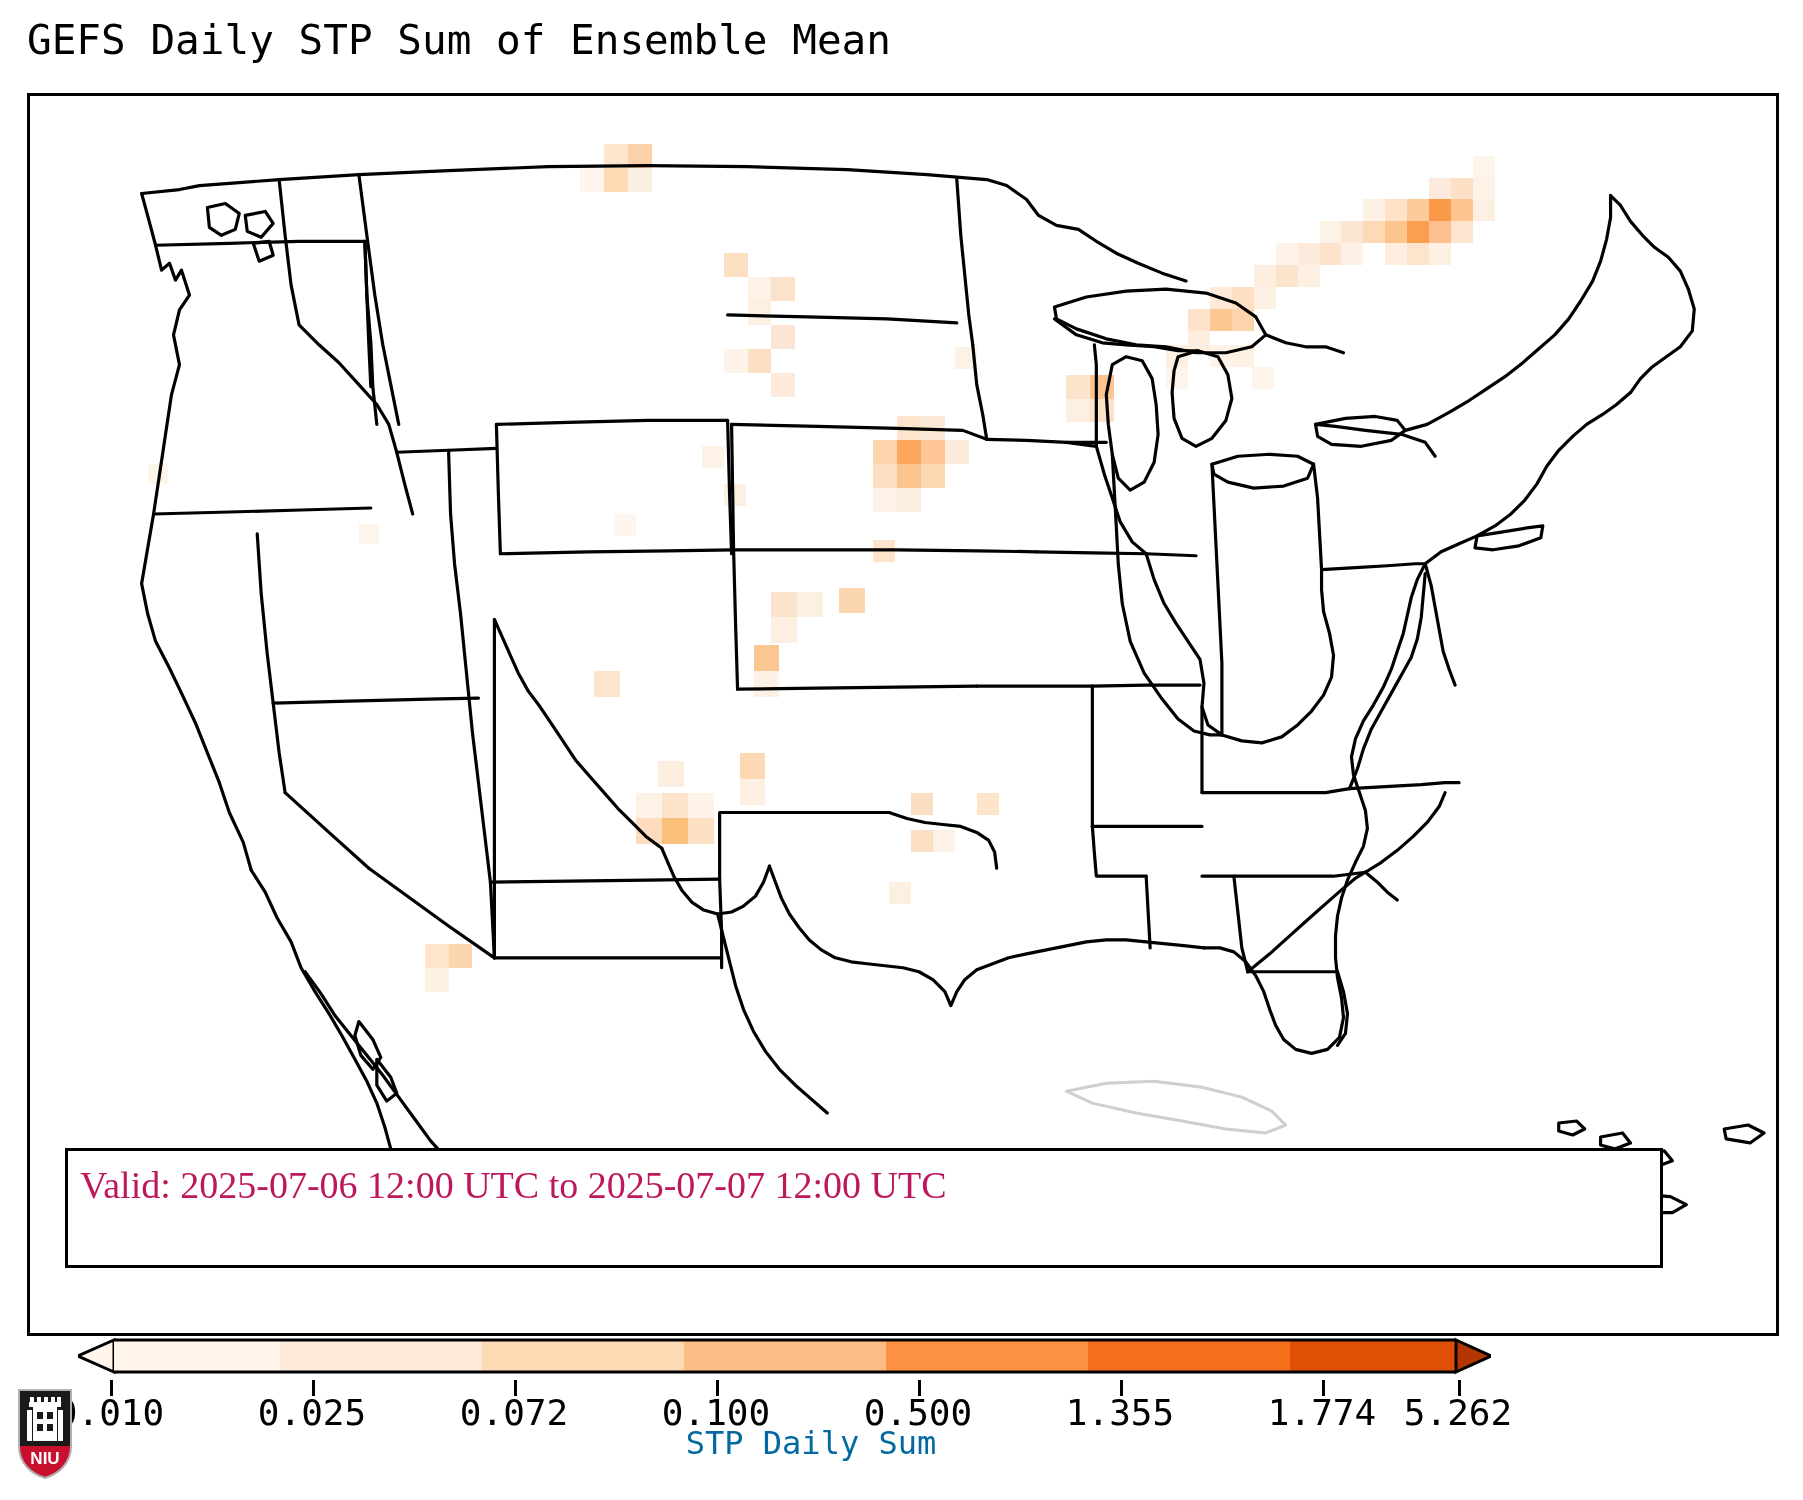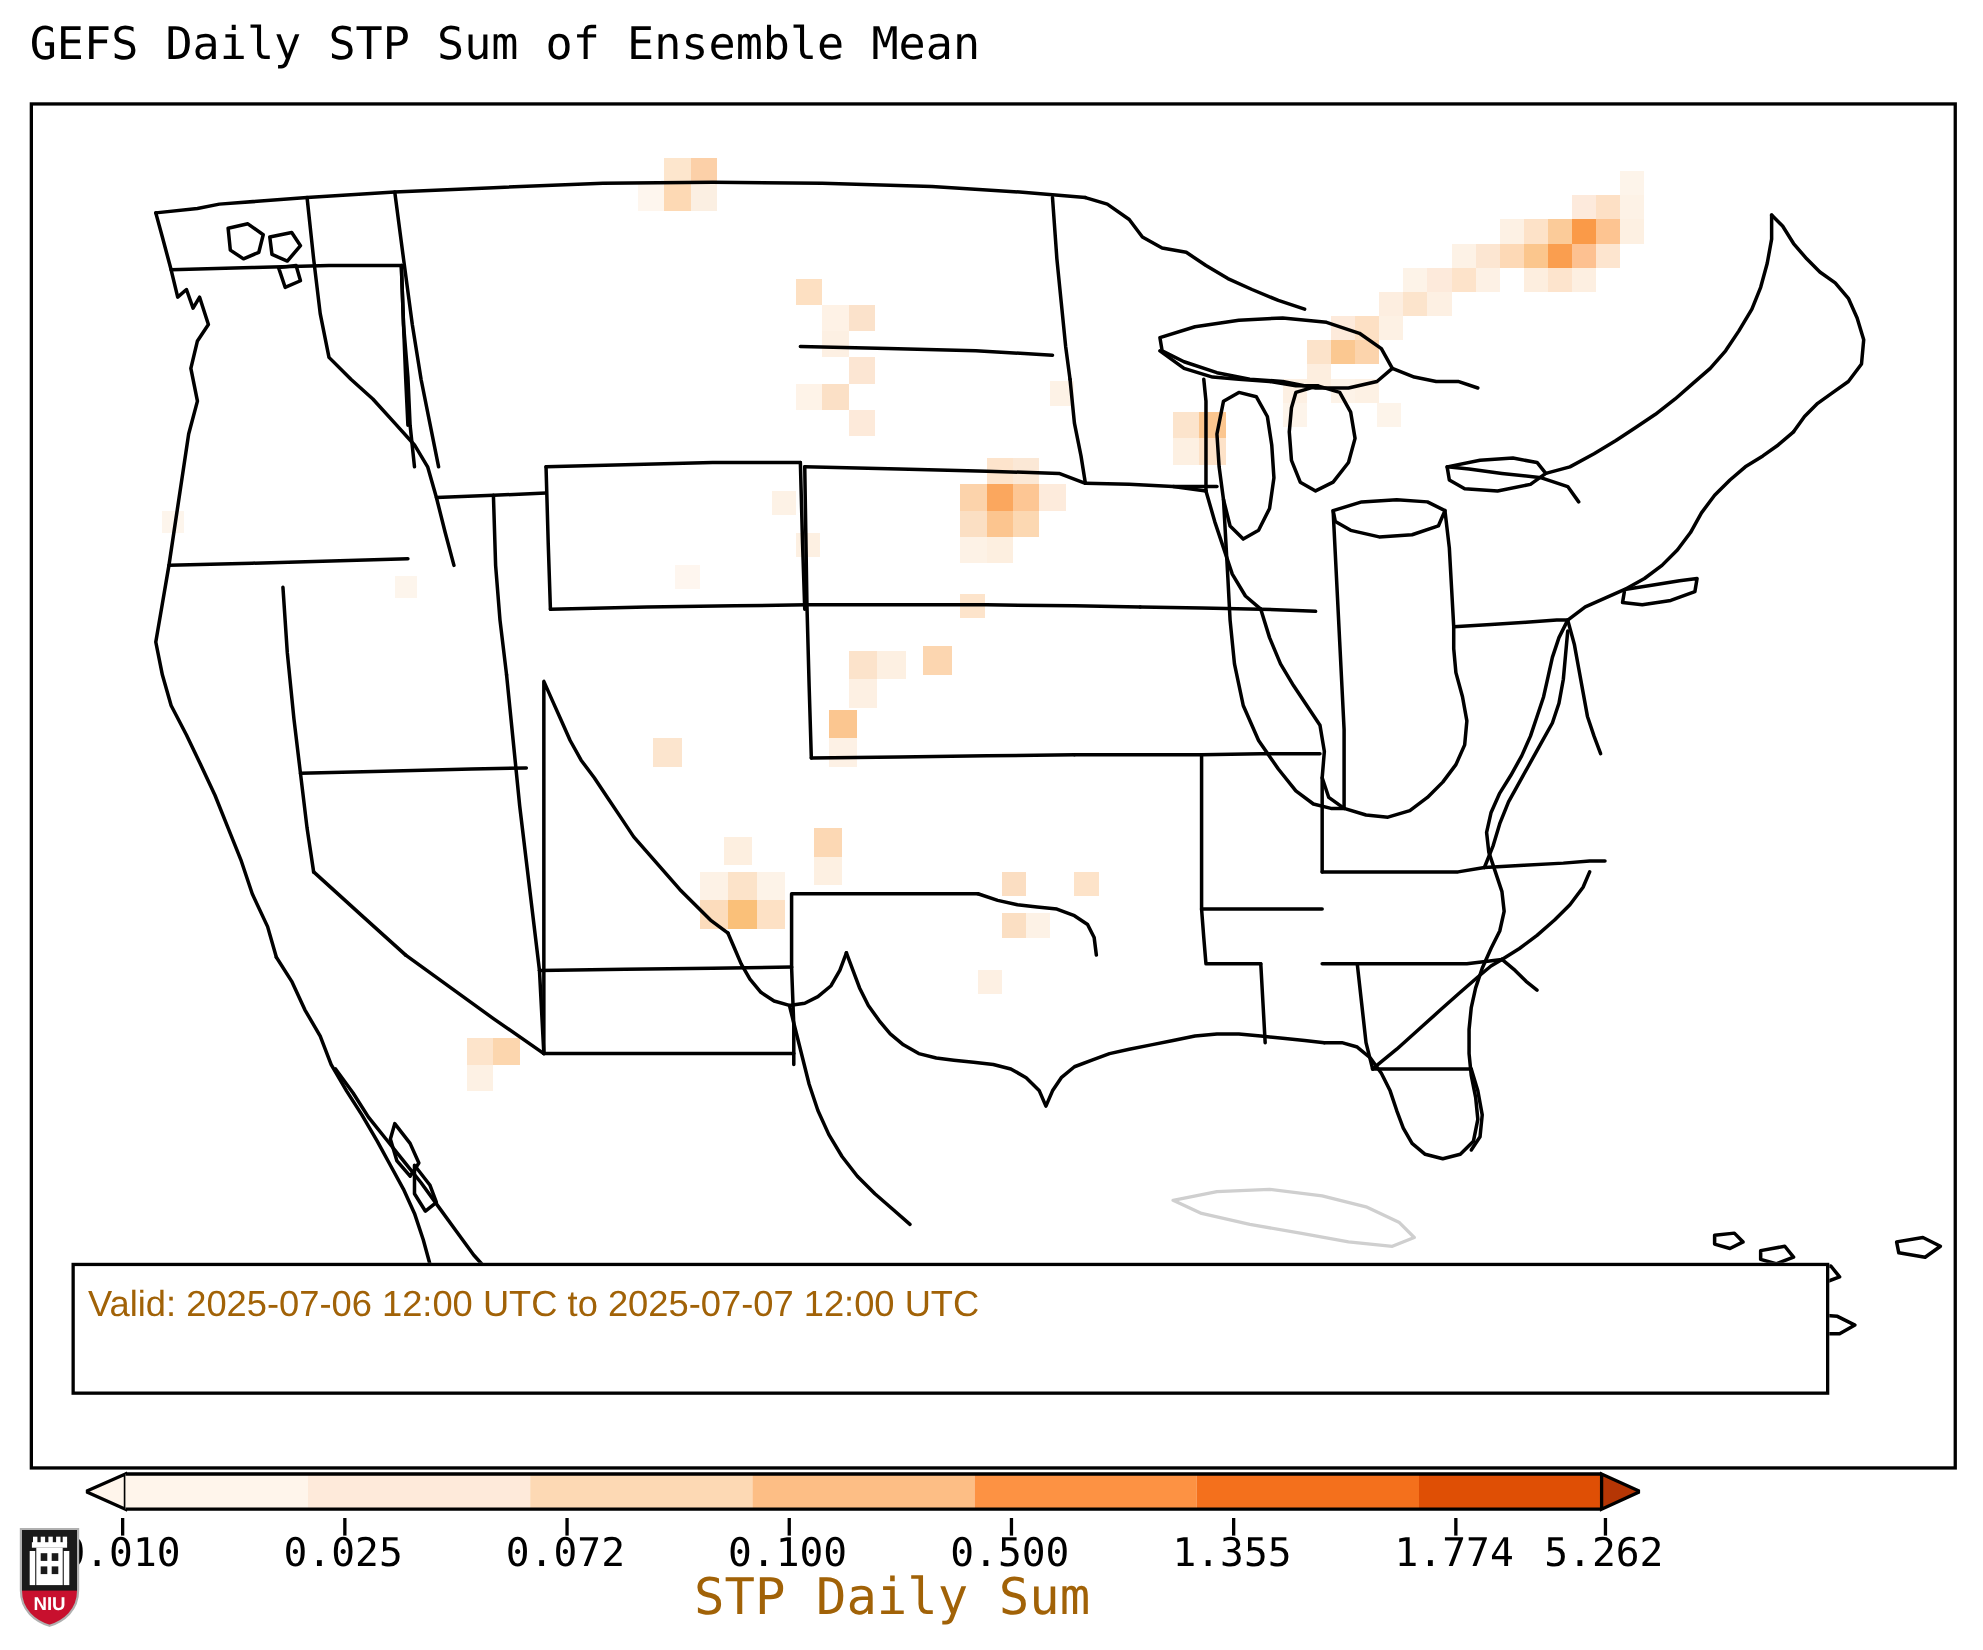--- a/index.html
+++ b/index.html
@@ -27,41 +27,41 @@
   
   #info-box{
     position:absolute;left:35px;top:1052px;
     width:1598px;height:120px;
     border:3px solid #000;background:#ffffff;
     box-sizing:border-box;
     padding:8px 12px 0 12px;
     z-index:40;
   }
   .info-line{
-    font-size:33px;line-height:52px;color:#a16207;white-space:pre;
-    font-family:Liberation Sans, sans-serif;
+    font-size:38px;line-height:52px;color:#be185d;white-space:pre;
+    font-family:Liberation Serif, serif;
   }
   
   #cbar-wrap{
     position:absolute;left:0;top:1336px;width:1803px;height:70px;
   }
   #cbar-outline{
     position:absolute;left:78px;top:0px;width:1413px;height:40px;
   }
   #cbar-ticks{position:absolute;left:0;top:44px;width:1803px;height:16px;}
   .cb-tick{position:absolute;top:0;width:3px;height:16px;background:#000;}
   #cbar-labels{position:absolute;left:0;top:56px;width:1803px;height:48px;}
   .cb-label{
     position:absolute;top:0;font-size:36px;color:#000;white-space:pre;
     transform:translateX(-50%);
     font-family:"DejaVu Sans Mono","Liberation Mono",monospace;
   }
   #cbar-axis-title{
     position:absolute;left:0;top:1424px;width:1622px;
-    text-align:center;font-size:46px;color:#a16207;
+    text-align:center;font-size:32px;color:#0369a1;
     font-family:"DejaVu Sans Mono","Liberation Mono",monospace;
     white-space:pre;
   }
   
   #niu-logo{position:absolute;left:16px;top:1388px;width:58px;height:92px;}
 </style>
 </head>
 <body>
 
 <div id="title">GEFS Daily STP Sum of Ensemble Mean</div>

